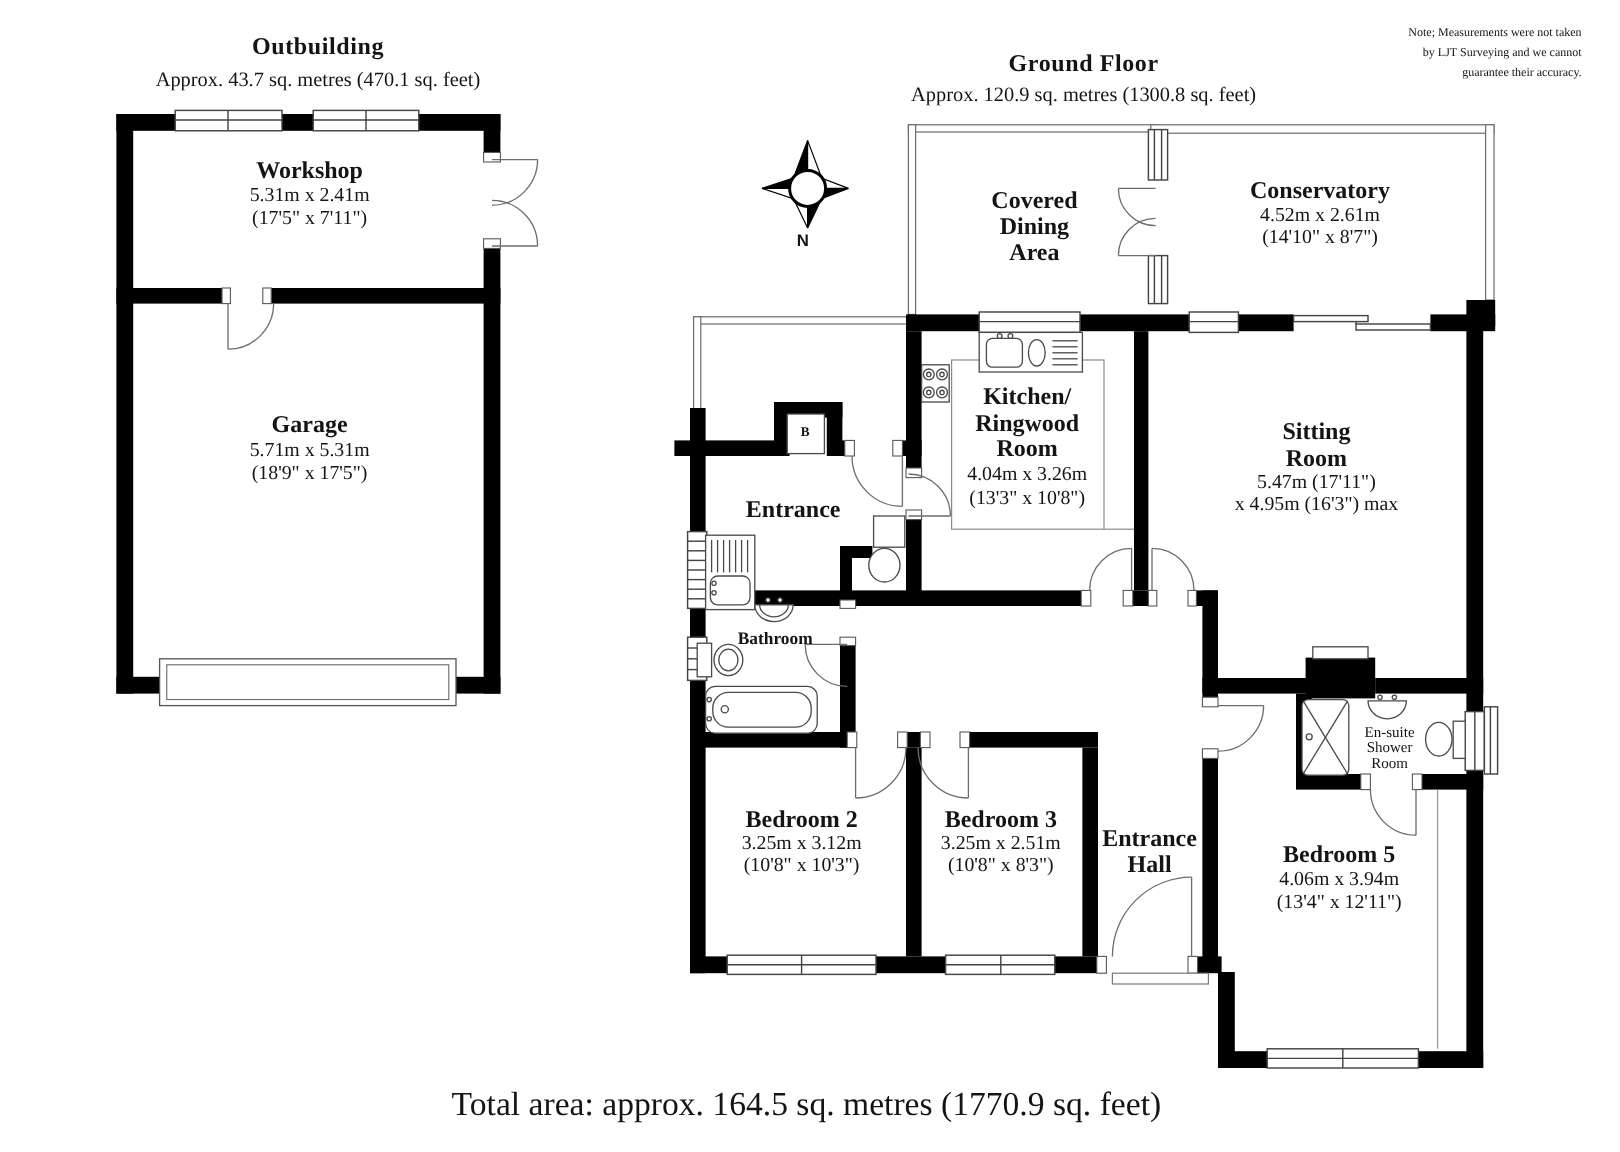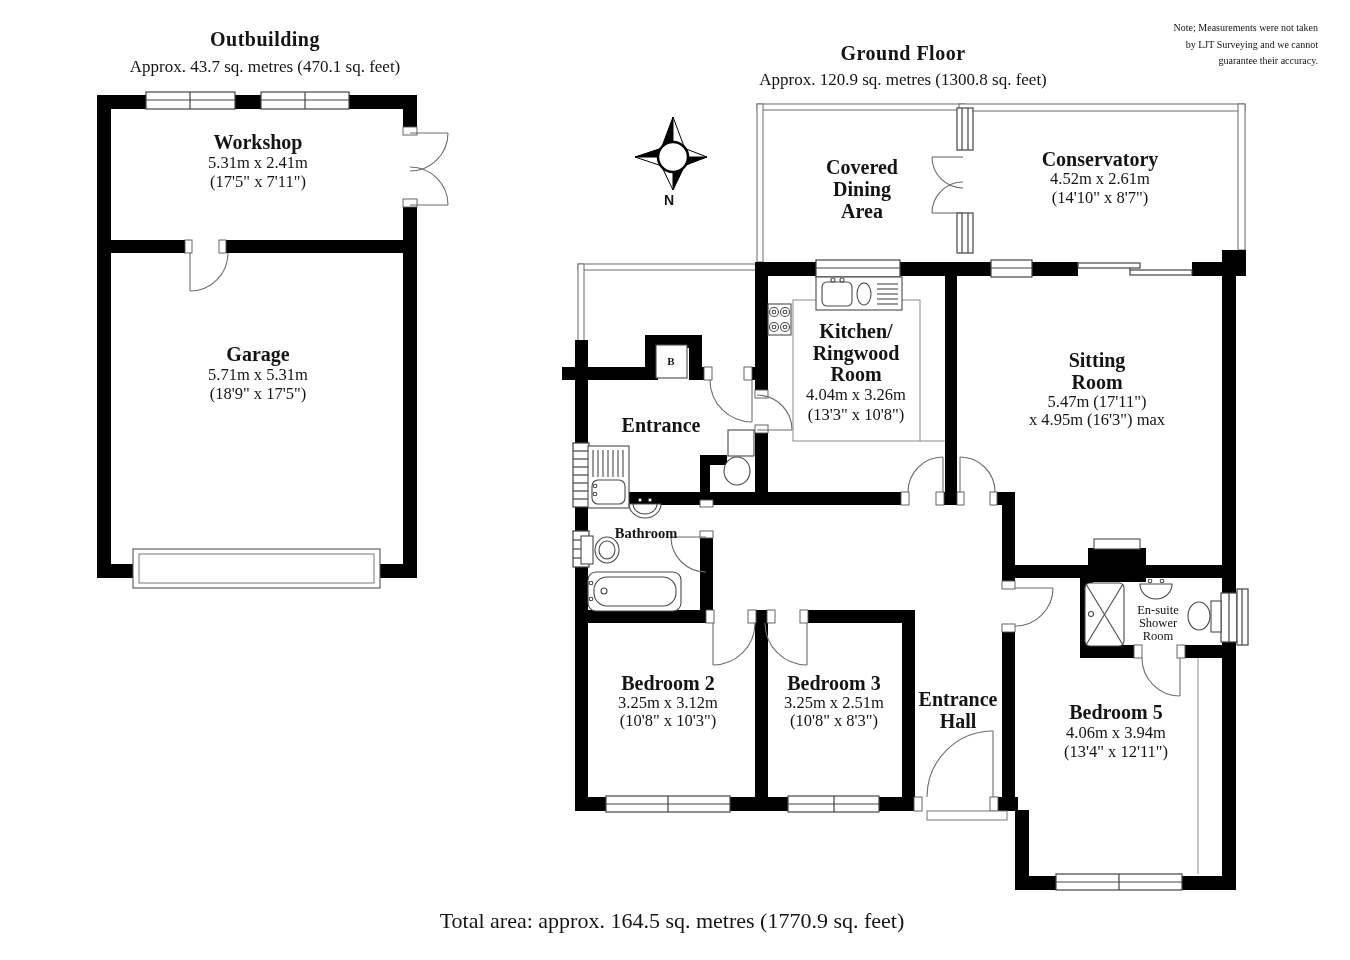--- a/index.html
+++ b/index.html
@@ -7,21 +7,21 @@
         font-family:"Liberation Serif","DejaVu Serif",serif;color:#141414;}
   #plan{position:absolute;left:0;top:0;}
   .lbl{position:absolute;transform:translate(-50%,-50%);white-space:nowrap;text-align:center;color:#141414;line-height:1;}
   .t-title{font-size:20px;font-weight:bold;letter-spacing:.5px;}
   .t-sub{font-size:17px;}
   .t-name{font-size:20px;font-weight:bold;}
   .t-dim{font-size:16.5px;}
   .t-small{font-size:14.5px;font-weight:bold;}
   .t-tiny{font-size:12.5px;font-weight:normal;}
   .t-b{font-size:11px;font-weight:bold;}
-  .t-total{font-size:22px;}
+  .t-total{font-size:28px;}
   .t-foot{font-size:13.5px;}
   .t-note{font-size:10px;line-height:16.5px;}
   .t-n{font-family:"Liberation Sans","DejaVu Sans",sans-serif;font-size:14px;font-weight:bold;}
   #note-block{position:absolute;right:32px;top:20px;text-align:right;}
 </style>
 </head>
 <body>
 
 <div id="page">
 

